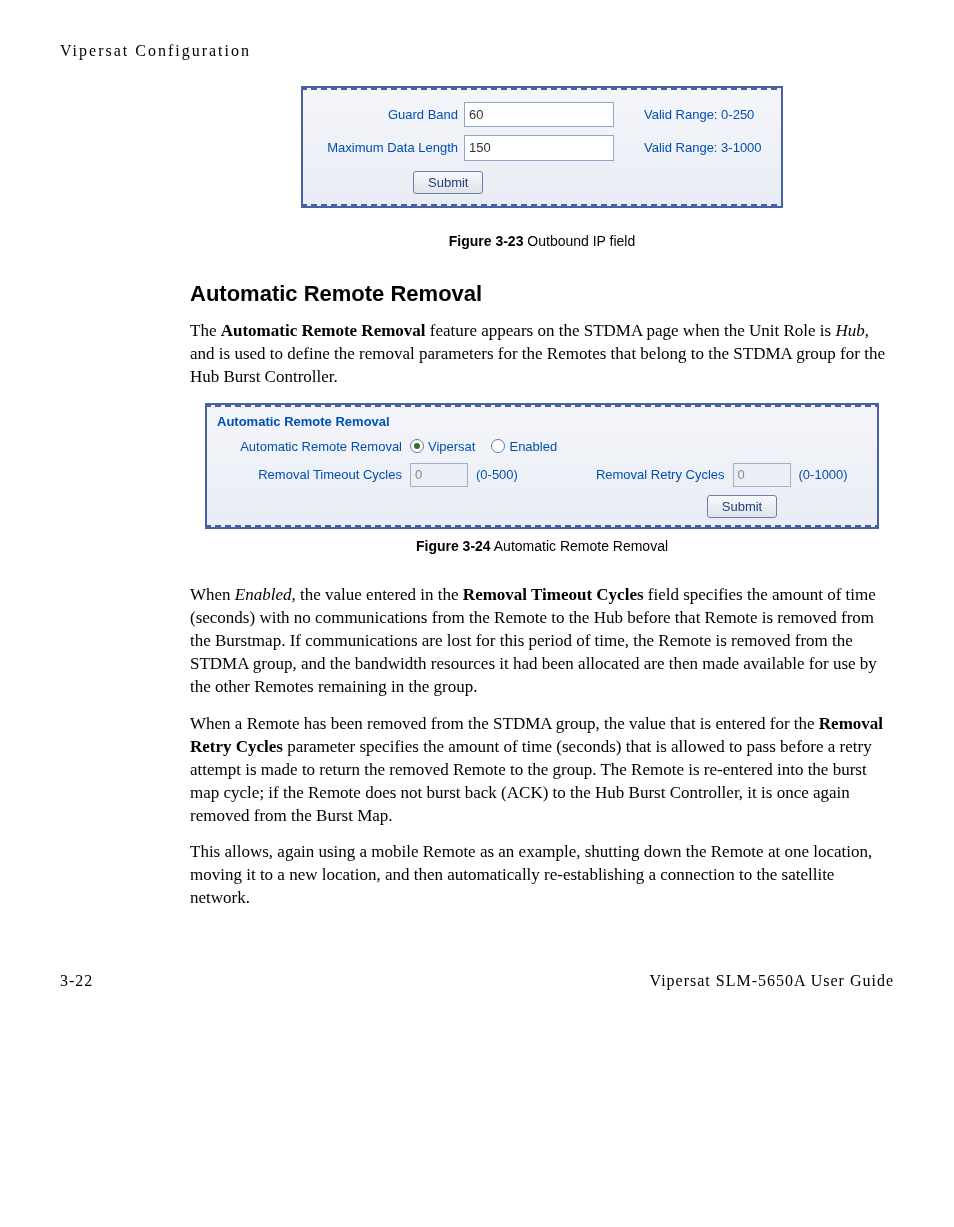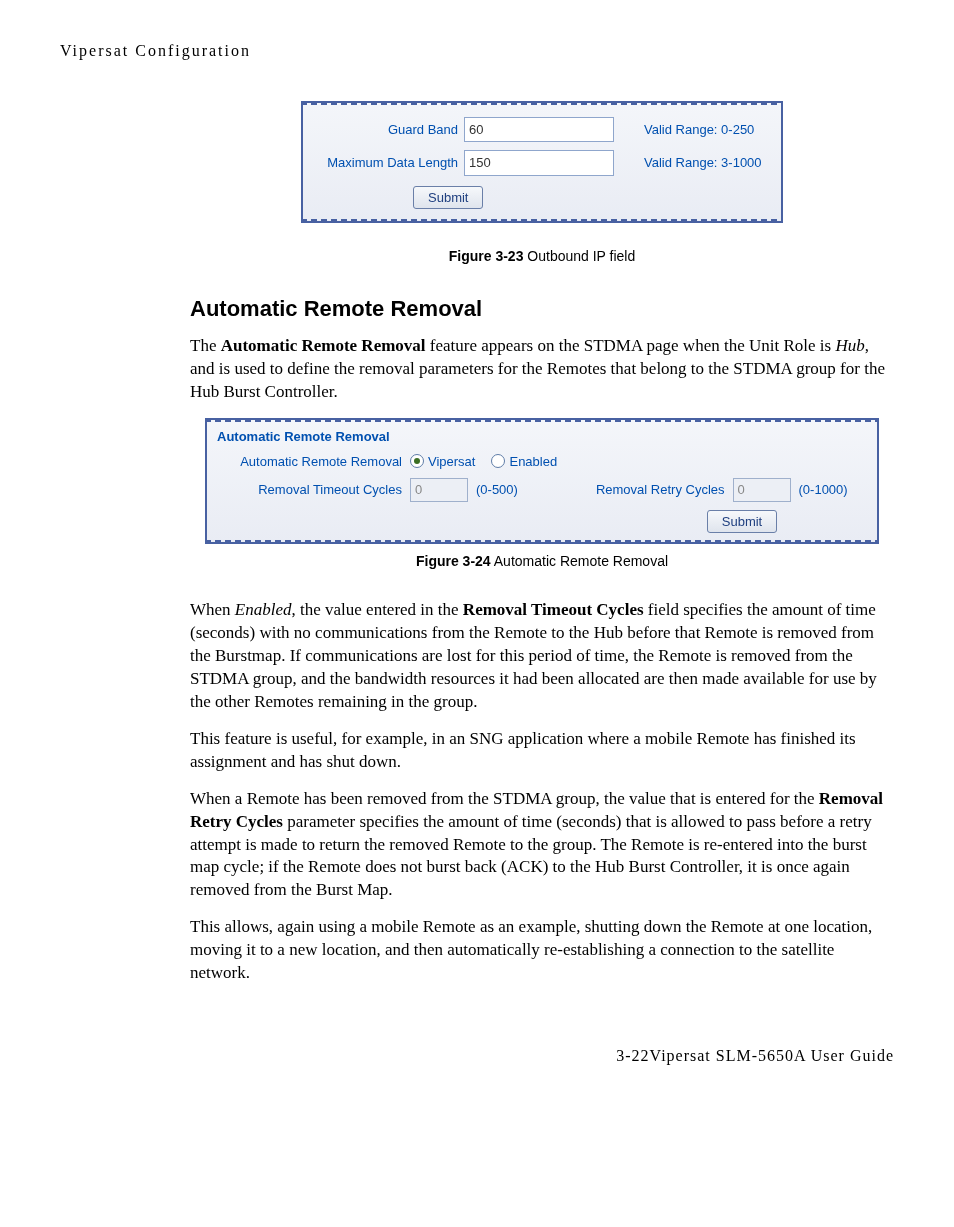--- a/index.html
+++ b/index.html
@@ -9,21 +9,21 @@
     color: #000;
     background: #fff;
     width: 954px;
     box-sizing: border-box;
     font-size: 17px;
     line-height: 1.35;
   }
   .header-title {
     font-size: 16px;
     letter-spacing: 2px;
-    margin-bottom: 39px;
+    margin-bottom: 24px;
   }
   .content {
     margin-left: 130px;
   }
   .figure-box-1 {
     width: 478px;
     margin: 0 auto 24px auto;
     border: 2px solid #4861a2;
     background: linear-gradient(#f4f6fa, #e9ecf4);
     padding: 10px 0 12px 0;
@@ -186,21 +186,21 @@
   }
   .sub2 {
     text-align: center;
     padding-top: 6px;
     margin-left: 400px;
   }
   em { font-style: italic; text-align: right; }
   strong { font-weight: bold; }
   .footer {
     display: flex;
-    justify-content: flex-end;
+    justify-content: space-between;
     margin-top: 60px;
     font-size: 16px;
     letter-spacing: 1px;
   }
 </style>
 </head>
 <body>
 
 <div class="header-title">Vipersat Configuration</div>
 
@@ -263,21 +263,20 @@
     <div class="torn-bottom"></div>
   </div>
   <div class="figure-caption">
     <b>Figure 3-24</b><span>   Automatic Remote Removal</span>
   </div>
 
   <p class="para">
     <span>When </span><em>Enabled</em><span>, the value entered in the </span><strong>Removal Timeout Cycles</strong><span> field specifies the amount of time (seconds) with no communications from the Remote to the Hub before that Remote is removed from the Burstmap. If communications are lost for this period of time, the Remote is removed from the STDMA group, and the bandwidth resources it had been allocated are then made available for use by the other Remotes remaining in the group.</span>
   </p>
 
-  <p class="para">This feature is useful, for example, in an SNG application where a mobile Remote has finished its assignment and has shut down.</p>
 
   <p class="para">
     <span>When a Remote has been removed from the STDMA group, the value that is entered for the </span><strong>Removal Retry Cycles</strong><span> parameter specifies the amount of time (seconds) that is allowed to pass before a retry attempt is made to return the removed Remote to the group. The Remote is re-entered into the burst map cycle; if the Remote does not burst back (ACK) to the Hub Burst Controller, it is once again removed from the Burst Map.</span>
   </p>
 
   <p class="para">This allows, again using a mobile Remote as an example, shutting down the Remote at one location, moving it to a new location, and then automatically re-establishing a connection to the satellite network.</p>
 
 </div>
 
 <div class="footer">

